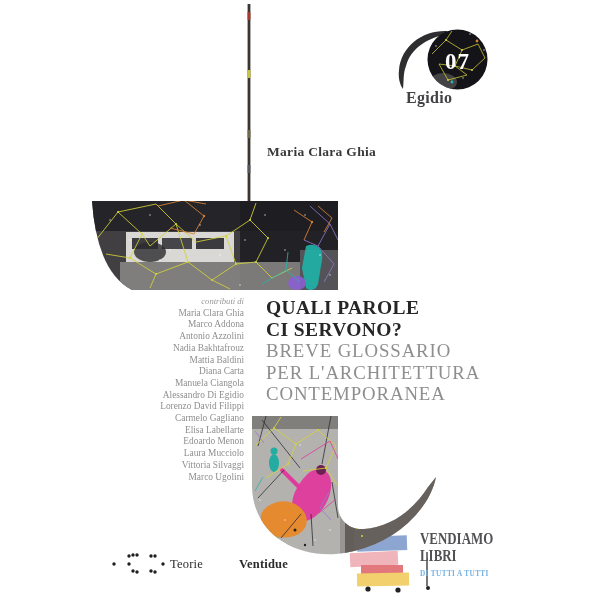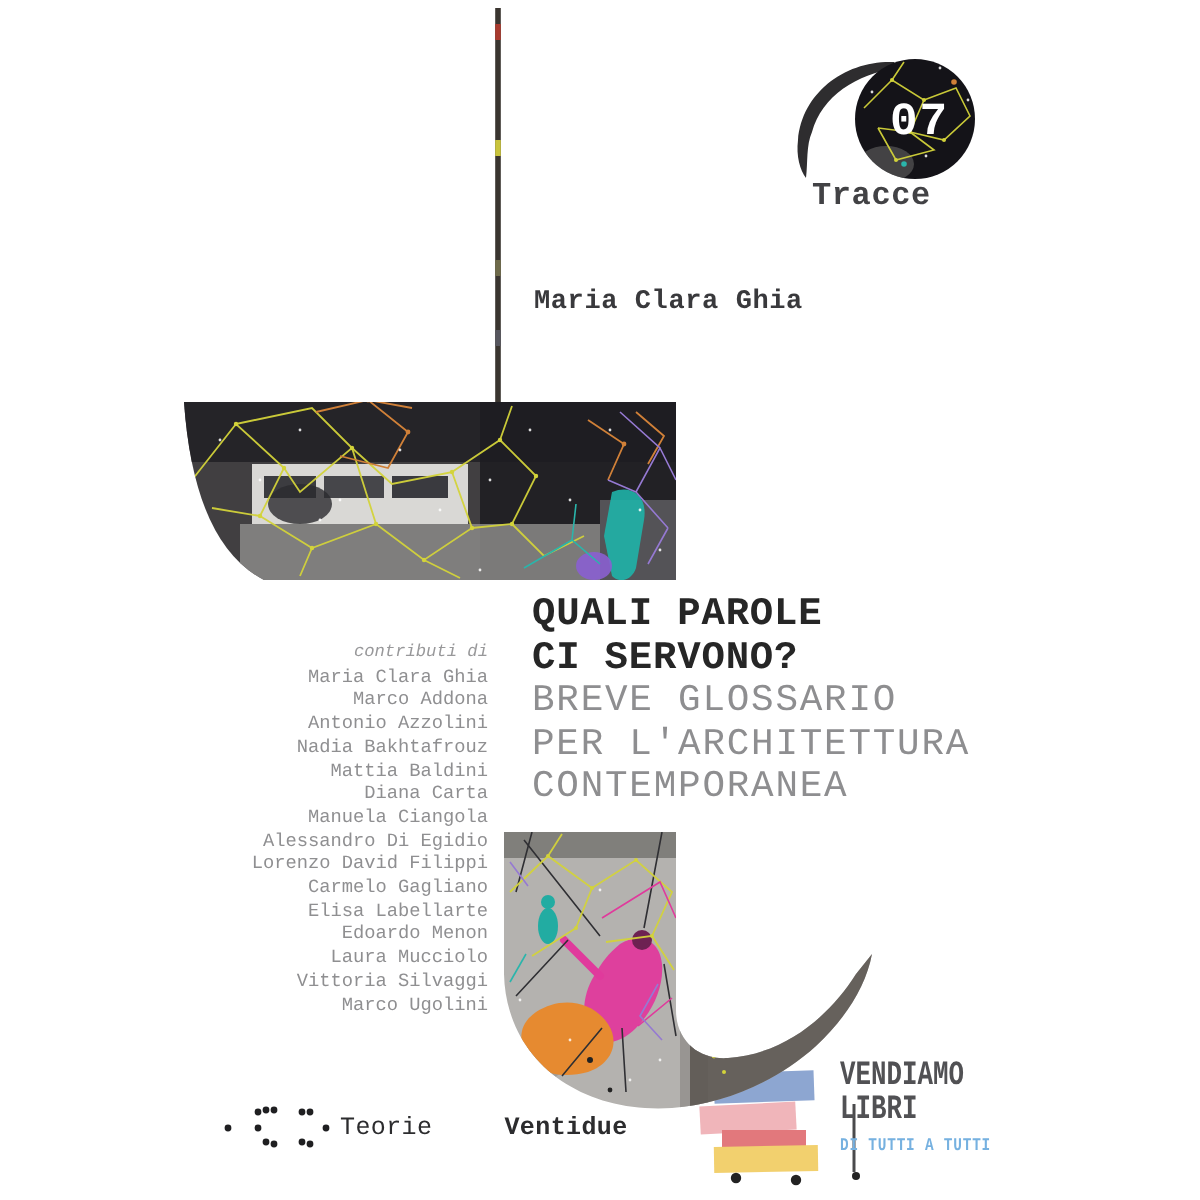--- a/index.html
+++ b/index.html
@@ -1,18 +1,18 @@
 <!DOCTYPE html>
 <html><head>
 <meta charset="utf-8">
 <style>
   html,body{margin:0;padding:0;background:#ffffff;}
   .page{
     position:relative;width:576px;height:600px;background:#ffffff;overflow:hidden;
-    font-family:Liberation Mono, monospace;
+    font-family:Liberation Serif, serif;
   }
   .abs{position:absolute;}
   .prelines{white-space:pre-line;}
 
   
   .series-number{
     left:445px;top:50px;z-index:7;color:#ffffff;font-weight:bold;
     font-size:23px;line-height:1;letter-spacing:1px;
   }
   .series-name{
@@ -22,21 +22,21 @@
     left:406px;top:112px;font-size:8.5px;font-weight:bold;color:#9fa0a3;line-height:10.7px;letter-spacing:.2px;
   }
 
   
   .editor{left:267px;top:144px;}
   .editor-prefix{font-size:11px;font-style:italic;color:#818184;line-height:13px;}
   .editor-name{font-size:13.5px;font-weight:bold;color:#39393c;letter-spacing:.3px;line-height:16px;}
 
   
   .contributors{left:44px;top:296px;width:200px;text-align:right;color:#8f8f91;}
-  .contributors-label{font-size:8.6px;font-style:italic;line-height:11.7px;color:#98989a;margin-top:25px;}
+  .contributors-label{font-size:8.6px;font-style:italic;line-height:11.7px;color:#98989a;}
   .contributors-names{font-size:9.4px;line-height:11.7px;}
 
   
   .title-main{
     left:266px;top:297px;font-size:19.5px;font-weight:bold;color:#262626;
     line-height:21.6px;letter-spacing:.4px;
   }
   .title-sub{
     left:266px;top:340px;font-size:18.8px;font-weight:normal;color:#8e8e90;
     line-height:21.6px;letter-spacing:.9px;
@@ -244,21 +244,21 @@
           <circle cx="470" cy="34" r=".7"></circle>
             <circle cx="484" cy="50" r=".7"></circle>
           <circle cx="463" cy="78" r=".7"></circle>
             <circle cx="436" cy="46" r=".7"></circle>
         </g>
       </g>
     </g>
   </svg>
 
   <div class="abs series-number">07</div>
-  <div class="abs series-name">Tracce</div>
+  <div class="abs series-name">Egidio</div>
 
   <div class="abs editor">
     <div class="editor-name">Maria Clara Ghia</div>
   </div>
 
   <div class="abs contributors">
     <div class="contributors-label">contributi di</div>
     <div class="contributors-names prelines">Maria Clara Ghia
 Marco Addona
 Antonio Azzolini

